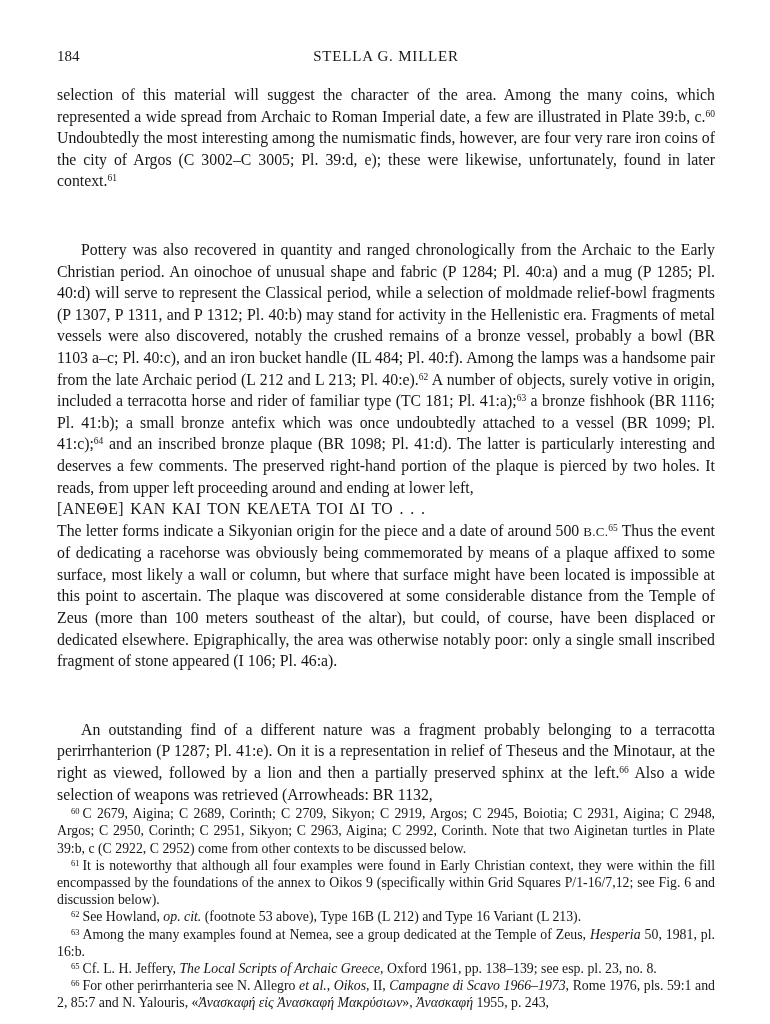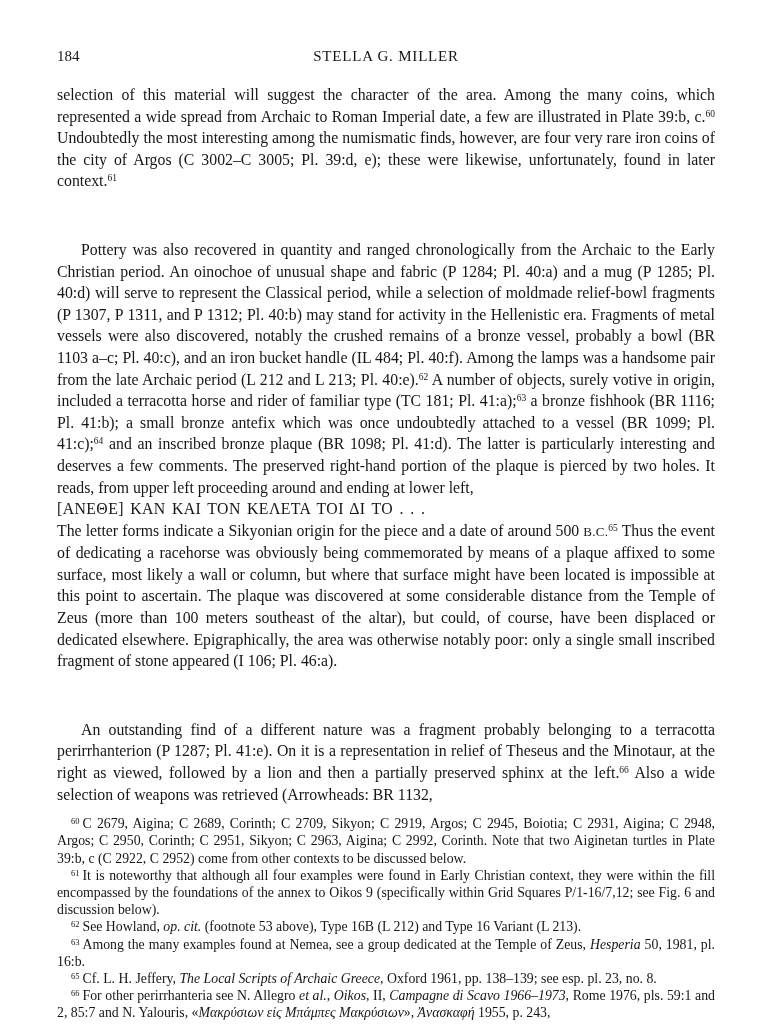--- a/index.html
+++ b/index.html
@@ -43,21 +43,21 @@
   sup {
     font-size: 9.5px;
     vertical-align: baseline;
     position: relative;
     top: -5px;
     line-height: 0;
   }
   .sc { font-size: 13px; letter-spacing: 0.3px; }
   em { }
   .footnotes {
-    margin-top: 10px;
+    margin-top: 0;
     font-size: 13.8px;
     line-height: 17.2px;
     text-align: justify;
   }
   .footnotes p { margin: 0; text-indent: 14px; }
   .footnotes sup { font-size: 8.5px; top: -4px; margin-right: 3px; }
 </style>
 </head>
 <body>
 
@@ -72,15 +72,15 @@
       <p class="center">[ΑΝΕΘΕ] ΚΑΝ ΚΑΙ ΤΟΝ ΚΕΛΕΤΑ ΤΟΙ ΔΙ ΤΟ . . .</p>
       <p>The letter forms indicate a Sikyonian origin for the piece and a date of around 500 <span class="sc">B.C.</span><sup>65</sup> Thus the event of dedicating a racehorse was obviously being commemorated by means of a plaque affixed to some surface, most likely a wall or column, but where that surface might have been located is impossible at this point to ascertain. The plaque was discovered at some considerable distance from the Temple of Zeus (more than 100 meters southeast of the altar), but could, of course, have been displaced or dedicated elsewhere. Epigraphically, the area was otherwise notably poor: only a single small inscribed fragment of stone appeared (I 106; Pl. 46:a).</p>
       <p class="indent">An outstanding find of a different nature was a fragment probably belonging to a terracotta perirrhanterion (P 1287; Pl. 41:e). On it is a representation in relief of Theseus and the Minotaur, at the right as viewed, followed by a lion and then a partially preserved sphinx at the left.<sup>66</sup> Also a wide selection of weapons was retrieved (Arrowheads: BR 1132,</p>
     </main>
   <section class="footnotes" id="footnotes-container">
       <p><sup>60</sup>C 2679, Aigina; C 2689, Corinth; C 2709, Sikyon; C 2919, Argos; C 2945, Boiotia; C 2931, Aigina; C 2948, Argos; C 2950, Corinth; C 2951, Sikyon; C 2963, Aigina; C 2992, Corinth. Note that two Aiginetan turtles in Plate 39:b, c (C 2922, C 2952) come from other contexts to be discussed below.</p>
       <p><sup>61</sup>It is noteworthy that although all four examples were found in Early Christian context, they were within the fill encompassed by the foundations of the annex to Oikos 9 (specifically within Grid Squares P/1-16/7,12; see Fig. 6 and discussion below).</p>
       <p><sup>62</sup>See Howland, <em>op. cit.</em> (footnote 53 above), Type 16B (L 212) and Type 16 Variant (L 213).</p>
       <p><sup>63</sup>Among the many examples found at Nemea, see a group dedicated at the Temple of Zeus, <em>Hesperia</em> 50, 1981, pl. 16:b.</p>
       <p><sup>65</sup>Cf. L. H. Jeffery, <em>The Local Scripts of Archaic Greece</em>, Oxford 1961, pp. 138–139; see esp. pl. 23, no. 8.</p>
-      <p><sup>66</sup>For other perirrhanteria see N. Allegro <em>et al.</em>, <em>Oikos</em>, II, <em>Campagne di Scavo 1966–1973</em>, Rome 1976, pls. 59:1 and 2, 85:7 and N. Yalouris, «<em>Μακρύσιων εἰς Μπάμπες Μακρύσιων</em>», <em>Ἀνασκαφή</em> 1955, p. 243,</p>
+      <p><sup>66</sup>For other perirrhanteria see N. Allegro <em>et al.</em>, <em>Oikos</em>, II, <em>Campagne di Scavo 1966–1973</em>, Rome 1976, pls. 59:1 and 2, 85:7 and N. Yalouris, «<em>Ἀνασκαφή εἰς Ἀνασκαφή Μακρύσιων</em>», <em>Ἀνασκαφή</em> 1955, p. 243,</p>
     </section>
 </div>
 
 </body></html>

